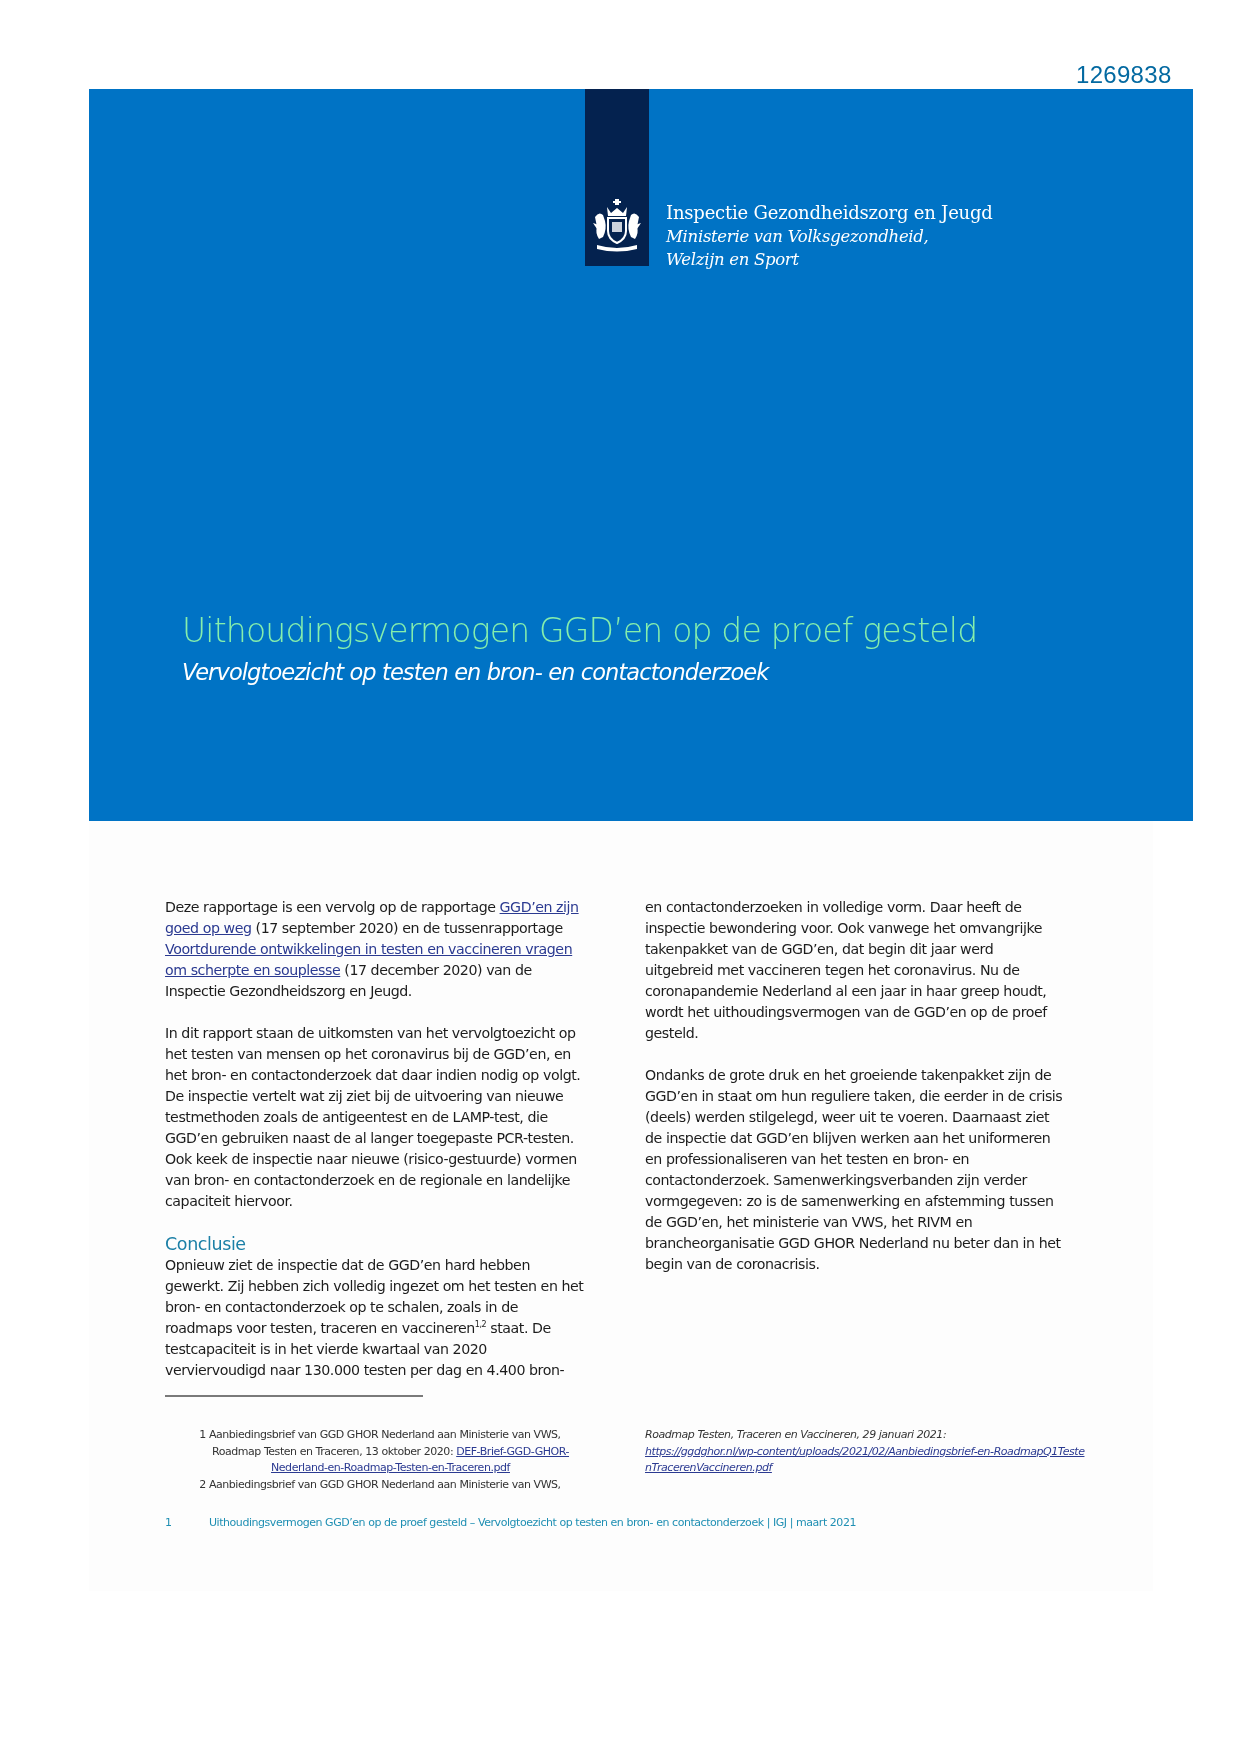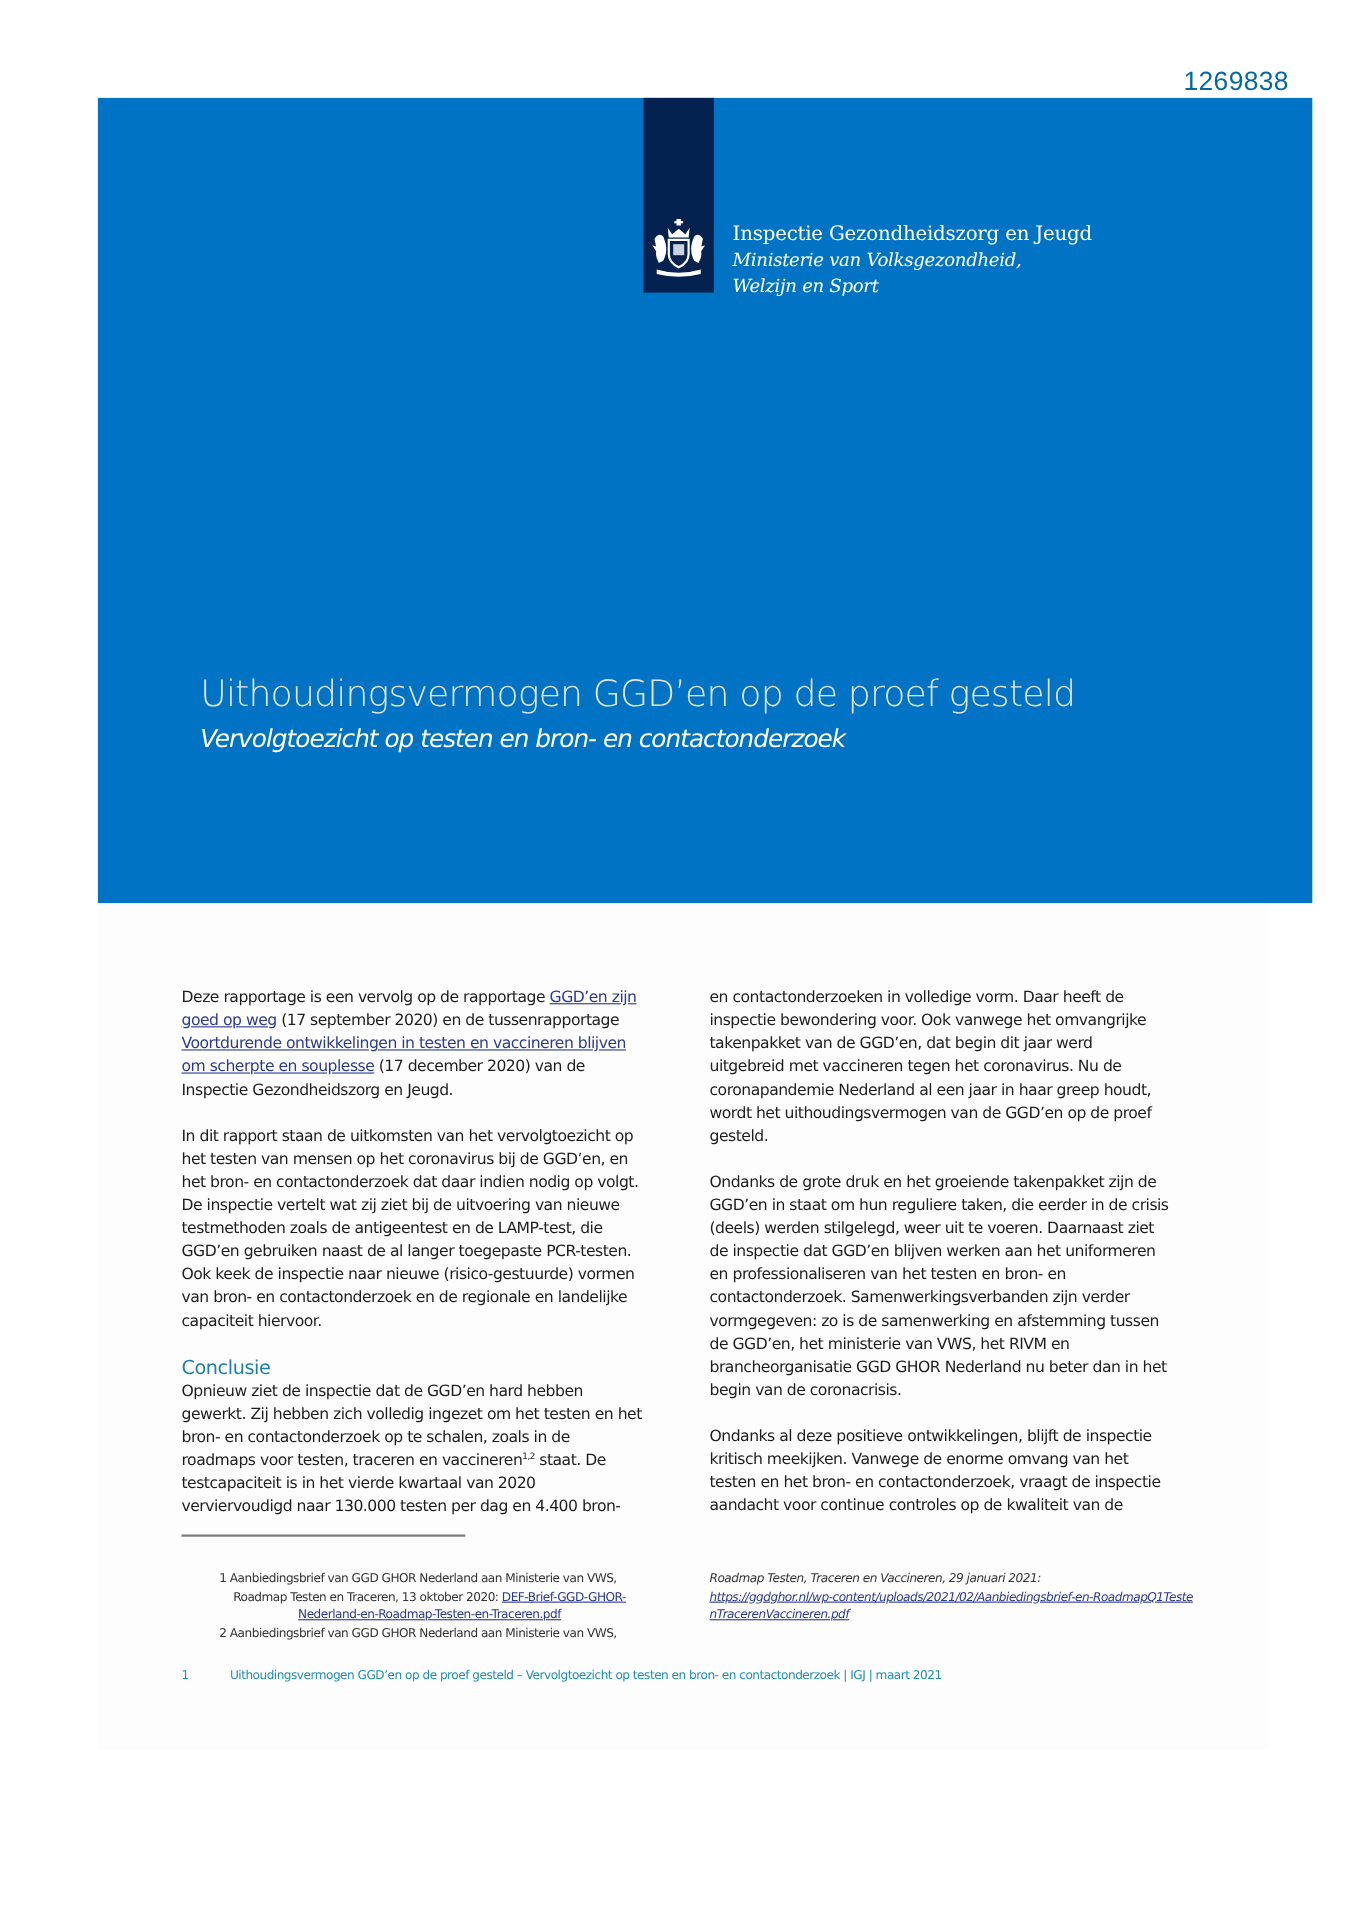--- a/index.html
+++ b/index.html
@@ -29,21 +29,21 @@
   .crest {
     position: absolute; left: 502px; top: 110px; width: 52px; height: 56px;
   }
   .logo-text {
     position: absolute; left: 577px; top: 112px; color: #ffffff;
     font-family: "DejaVu Serif", "Liberation Serif", serif;
   }
   .logo-text .l1 { font-size: 18px; line-height: 24px; letter-spacing: -0.2px; }
   .logo-text .l2, .logo-text .l3 { font-size: 16.5px; line-height: 23px; font-style: italic; letter-spacing: -0.3px; }
   .title {
-    position: absolute; left: 93px; top: 522px; color: #e5e5e5;
+    position: absolute; left: 93px; top: 522px; color: #86efac;
     font-family: "DejaVu Sans", sans-serif; font-weight: 300;
     font-size: 33px; letter-spacing: -0.8px; white-space: nowrap;
   }
   .subtitle {
     position: absolute; left: 93px; top: 570px; color: #ffffff;
     font-family: "DejaVu Sans", sans-serif; font-style: italic;
     font-size: 22.5px; letter-spacing: -0.9px; white-space: nowrap;
   }
   .col {
     position: absolute; top: 808px; width: 420px;
@@ -101,33 +101,32 @@
       <div class="l1">Inspectie Gezondheidszorg en Jeugd</div>
       <div class="l2">Ministerie van Volksgezondheid,</div>
       <div class="l3">Welzijn en Sport</div>
     </div>
     <div class="title">Uithoudingsvermogen GGD’en op de proef gesteld</div>
     <div class="subtitle">Vervolgtoezicht op testen en bron- en contactonderzoek</div>
   </div>
 
   <div class="col left">
     <p>
-      <span>Deze rapportage is een vervolg op de rapportage </span><a class="link" href="#">GGD’en zijn goed op weg</a><span> (17 september 2020) en de tussenrapportage </span><a class="link" href="#">Voortdurende ontwikkelingen in testen en vaccineren blijven om scherpte en souplesse</a><span> (17 december 2020) van de Inspectie Gezondheidszorg en Jeugd.</span>
+      <span>Deze rapportage is een vervolg op de rapportage </span><a class="link" href="#">GGD’en zijn goed op weg</a><span> (17 september 2020) en de tussenrapportage </span><a class="link" href="#">Voortdurende ontwikkelingen in testen en vaccineren vragen om scherpte en souplesse</a><span> (17 december 2020) van de Inspectie Gezondheidszorg en Jeugd.</span>
     </p>
     <p>In dit rapport staan de uitkomsten van het vervolgtoezicht op het testen van mensen op het coronavirus bij de GGD’en, en het bron- en contactonderzoek dat daar indien nodig op volgt. De inspectie vertelt wat zij ziet bij de uitvoering van nieuwe testmethoden zoals de antigeentest en de LAMP-test, die GGD’en gebruiken naast de al langer toegepaste PCR-testen. Ook keek de inspectie naar nieuwe (risico-gestuurde) vormen van bron- en contactonderzoek en de regionale en landelijke capaciteit hiervoor.</p>
     <h2 class="heading">Conclusie</h2>
     <p class="tight">
       <span>Opnieuw ziet de inspectie dat de GGD’en hard hebben gewerkt. Zij hebben zich volledig ingezet om het testen en het bron- en contactonderzoek op te schalen, zoals in de roadmaps voor testen, traceren en vaccineren</span><sup>1,2</sup><span> staat.  De testcapaciteit is in het vierde kwartaal van 2020 verviervoudigd naar 130.000 testen per dag en 4.400 bron-</span>
     </p>
   </div>
 
   <div class="col right">
     <p>en contactonderzoeken in volledige vorm. Daar heeft de inspectie bewondering voor. Ook vanwege het omvangrijke takenpakket van de GGD’en, dat begin dit jaar werd uitgebreid met vaccineren tegen het coronavirus. Nu de coronapandemie Nederland al een jaar in haar greep houdt, wordt het uithoudingsvermogen van de GGD’en op de proef gesteld.</p>
     <p>Ondanks de grote druk en het groeiende takenpakket zijn de GGD’en in staat om hun reguliere taken, die eerder in de crisis (deels) werden stilgelegd, weer uit te voeren. Daarnaast ziet de inspectie dat GGD’en blijven werken aan het uniformeren en professionaliseren van het testen en bron- en contactonderzoek. Samenwerkingsverbanden zijn verder vormgegeven: zo is de samenwerking en afstemming tussen de GGD’en, het ministerie van VWS, het RIVM en brancheorganisatie GGD GHOR Nederland nu beter dan in het begin van de coronacrisis.</p>
-    <p class="tight">Ondanks al deze positieve ontwikkelingen, blijft de inspectie kritisch meekijken. Vanwege de enorme omvang van het testen en het bron- en contactonderzoek, vraagt de inspectie aandacht voor continue controles op de kwaliteit van de</p>
   </div>
 
   <div class="rule"></div>
 
   <div class="footnotes left">
     <p class="fn">
       <span>1</span>
       <span>Aanbiedingsbrief van GGD GHOR Nederland aan Ministerie van VWS,</span>
       <span class="cont"><span>Roadmap Testen en Traceren, 13 oktober 2020: </span><a class="link" href="#">DEF-Brief-GGD-GHOR-Nederland-en-Roadmap-Testen-en-Traceren.pdf</a></span>
     </p>

